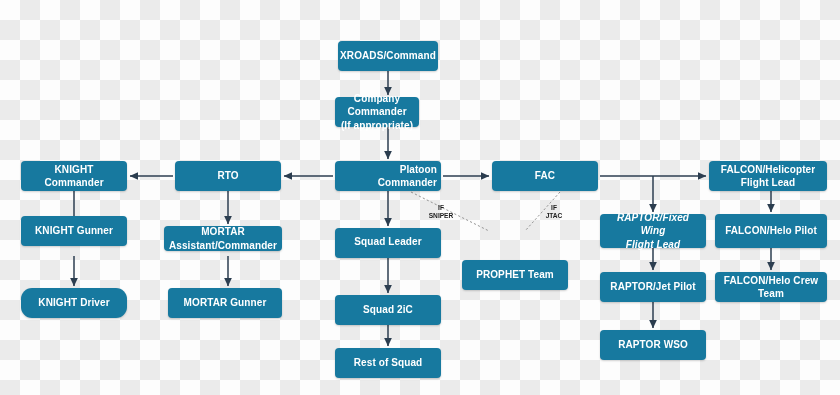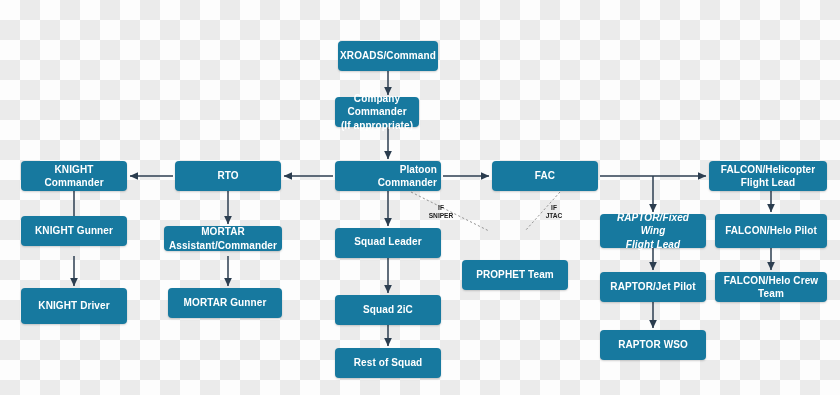--- a/index.html
+++ b/index.html
@@ -140,21 +140,21 @@
   <div class="node" style="left:462px;top:228px;width:106px;height:30px;margin-top:32px;">
     <span>PROPHET Team</span>
   </div>
   <div class="node" style="left:600px;top:214px;width:106px;height:34px;font-style:italic;">
     <span>RAPTOR/Fixed Wing
 Flight Lead</span>
   </div>
   <div class="node" style="left:715px;top:214px;width:112px;height:34px;">
     <span>FALCON/Helo Pilot</span>
   </div>
-  <div class="node" style="left:21px;top:288px;width:106px;height:36px;">
+  <div class="node" style="left:21px;top:288px;width:106px;height:30px;border-radius:11px;">
     <span>KNIGHT Driver</span>
   </div>
   <div class="node" style="left:168px;top:288px;width:114px;height:30px;">
     <span>MORTAR Gunner</span>
   </div>
   <div class="node" style="left:335px;top:295px;width:106px;height:30px;">
     <span>Squad 2iC</span>
   </div>
   <div class="node" style="left:600px;top:272px;width:106px;height:30px;">
     <span>RAPTOR/Jet Pilot</span>

